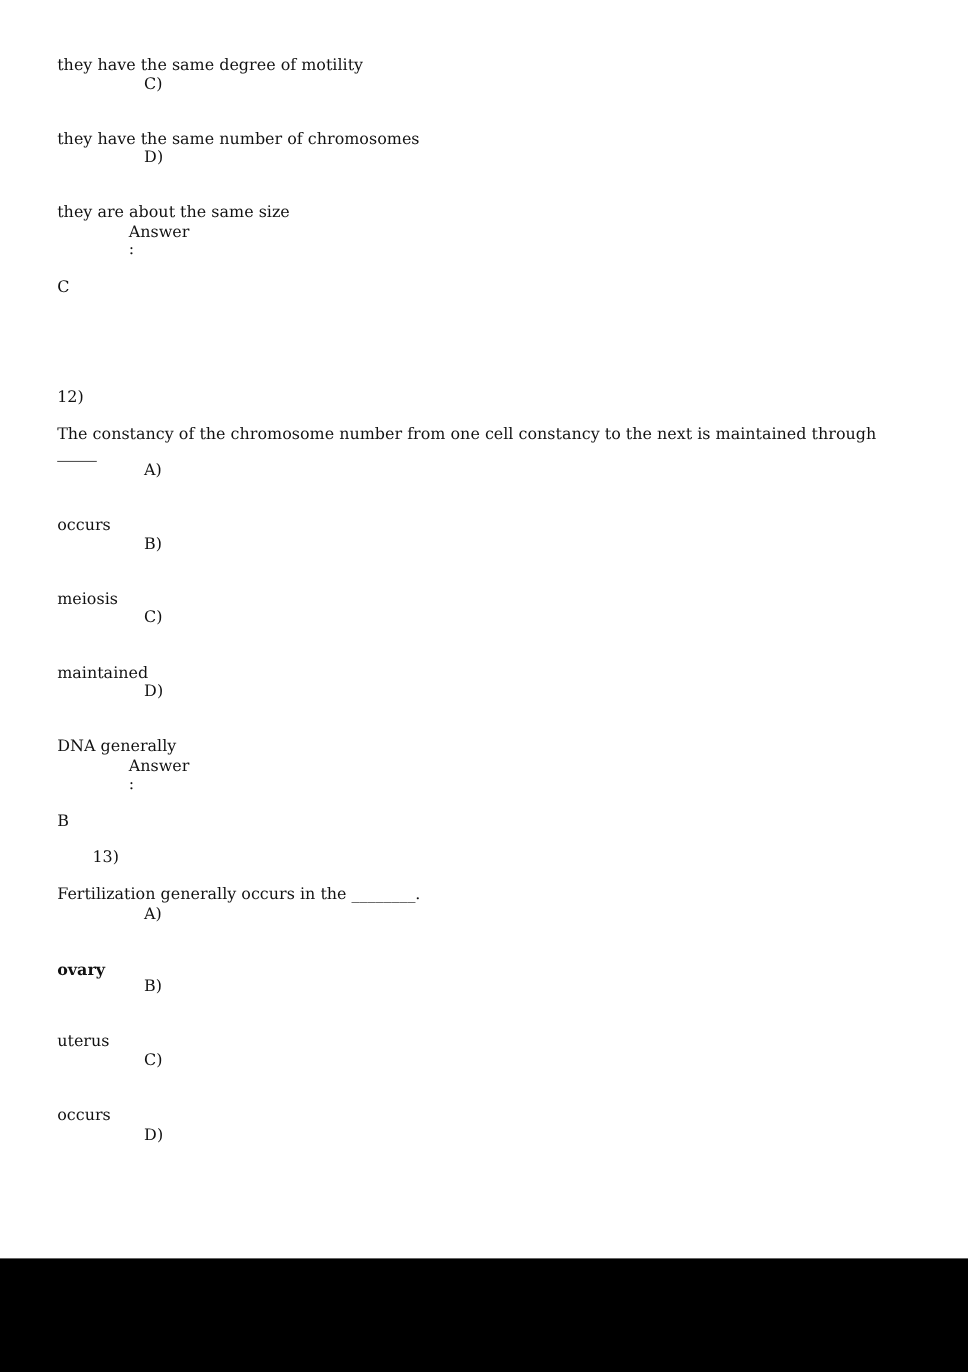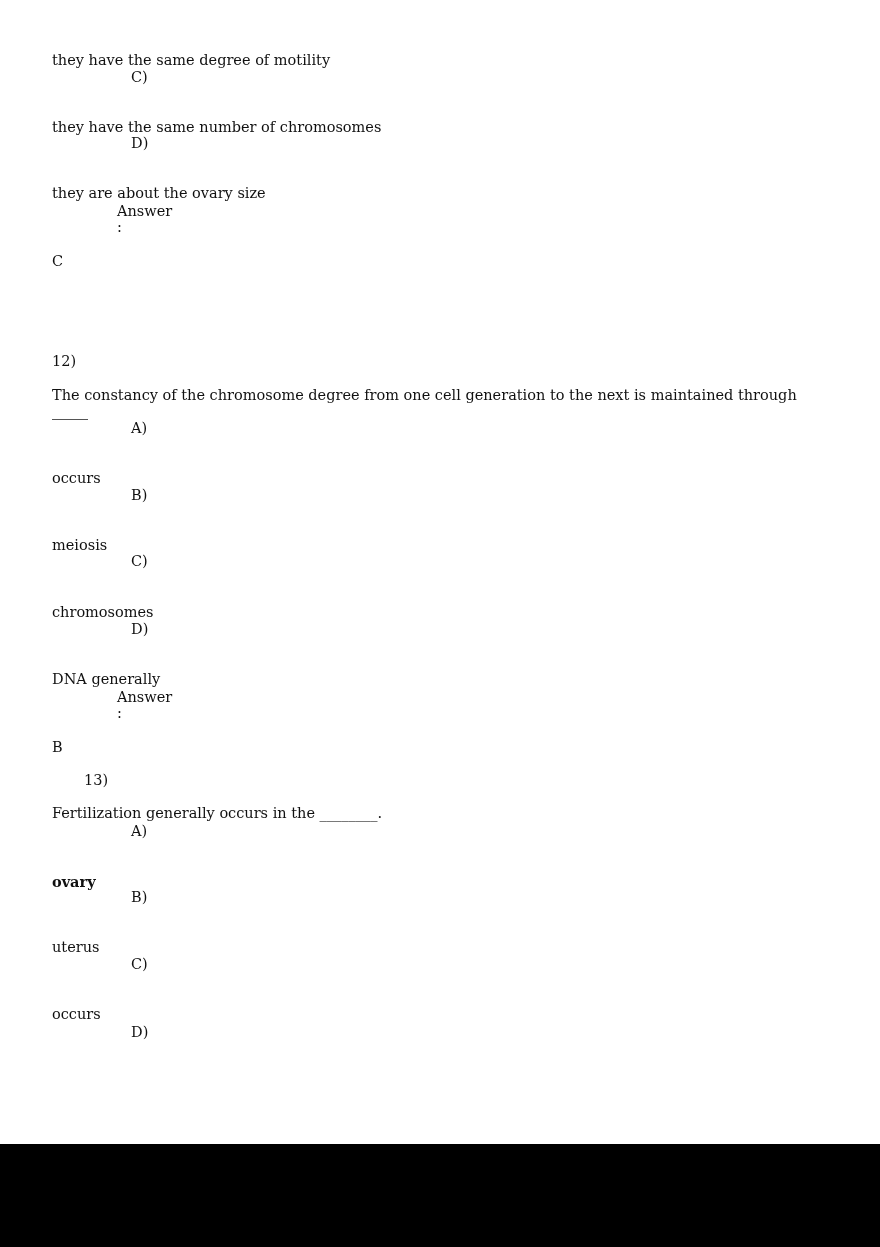--- a/index.html
+++ b/index.html
@@ -12,34 +12,34 @@
     .footer-bar { position: absolute; left: 0; top: 1144px; width: 880px; height: 103px; background: #000000; }
     .blank-line { position: absolute; border-bottom: 1px solid #555; }
   </style>
 </head>
 <body>
 
 <div class="t" style="left:52px; top:52px;">they have the same degree of motility</div>
 <div class="t" style="left:131px; top:69px;">C)</div>
 <div class="t" style="left:52px; top:119px;">they have the same number of chromosomes</div>
 <div class="t" style="left:131px; top:135px;">D)</div>
-<div class="t" style="left:52px; top:185px;">they are about the ovary size</div>
+<div class="t" style="left:52px; top:185px;">they are about the same size</div>
 <div class="t" style="left:117px; top:203px;">Answer</div>
 <div class="t" style="left:117px; top:219px;">:</div>
 <div class="t" style="left:52px; top:253px;">C</div>
 
 <div class="t" style="left:52px; top:353px;">12)</div>
-<div class="t" style="left:52px; top:387px;">The constancy of the chromosome degree from one cell generation to the next is maintained through</div>
+<div class="t" style="left:52px; top:387px;">The constancy of the chromosome number from one cell constancy to the next is maintained through</div>
 <div class="blank-line" style="left:52px; top:419px; width:36px;"></div>
 <div class="t" style="left:131px; top:420px;">A)</div>
 <div class="t" style="left:52px; top:470px;">occurs</div>
 <div class="t" style="left:131px; top:487px;">B)</div>
 <div class="t" style="left:52px; top:537px;">meiosis</div>
 <div class="t" style="left:131px; top:553px;">C)</div>
-<div class="t" style="left:52px; top:604px;">chromosomes</div>
+<div class="t" style="left:52px; top:604px;">maintained</div>
 <div class="t" style="left:131px; top:621px;">D)</div>
 <div class="t" style="left:52px; top:671px;">DNA generally</div>
 <div class="t" style="left:117px; top:689px;">Answer</div>
 <div class="t" style="left:117px; top:705px;">:</div>
 <div class="t" style="left:52px; top:739px;">B</div>
 
 <div class="t" style="left:84px; top:772px;">13)</div>
 <div class="t" style="left:52px; top:805px;">Fertilization generally occurs in the ________.</div>
 <div class="t" style="left:131px; top:823px;">A)</div>
 <div class="t" style="left:52px; top:873px;font-weight:bold;">ovary</div>

